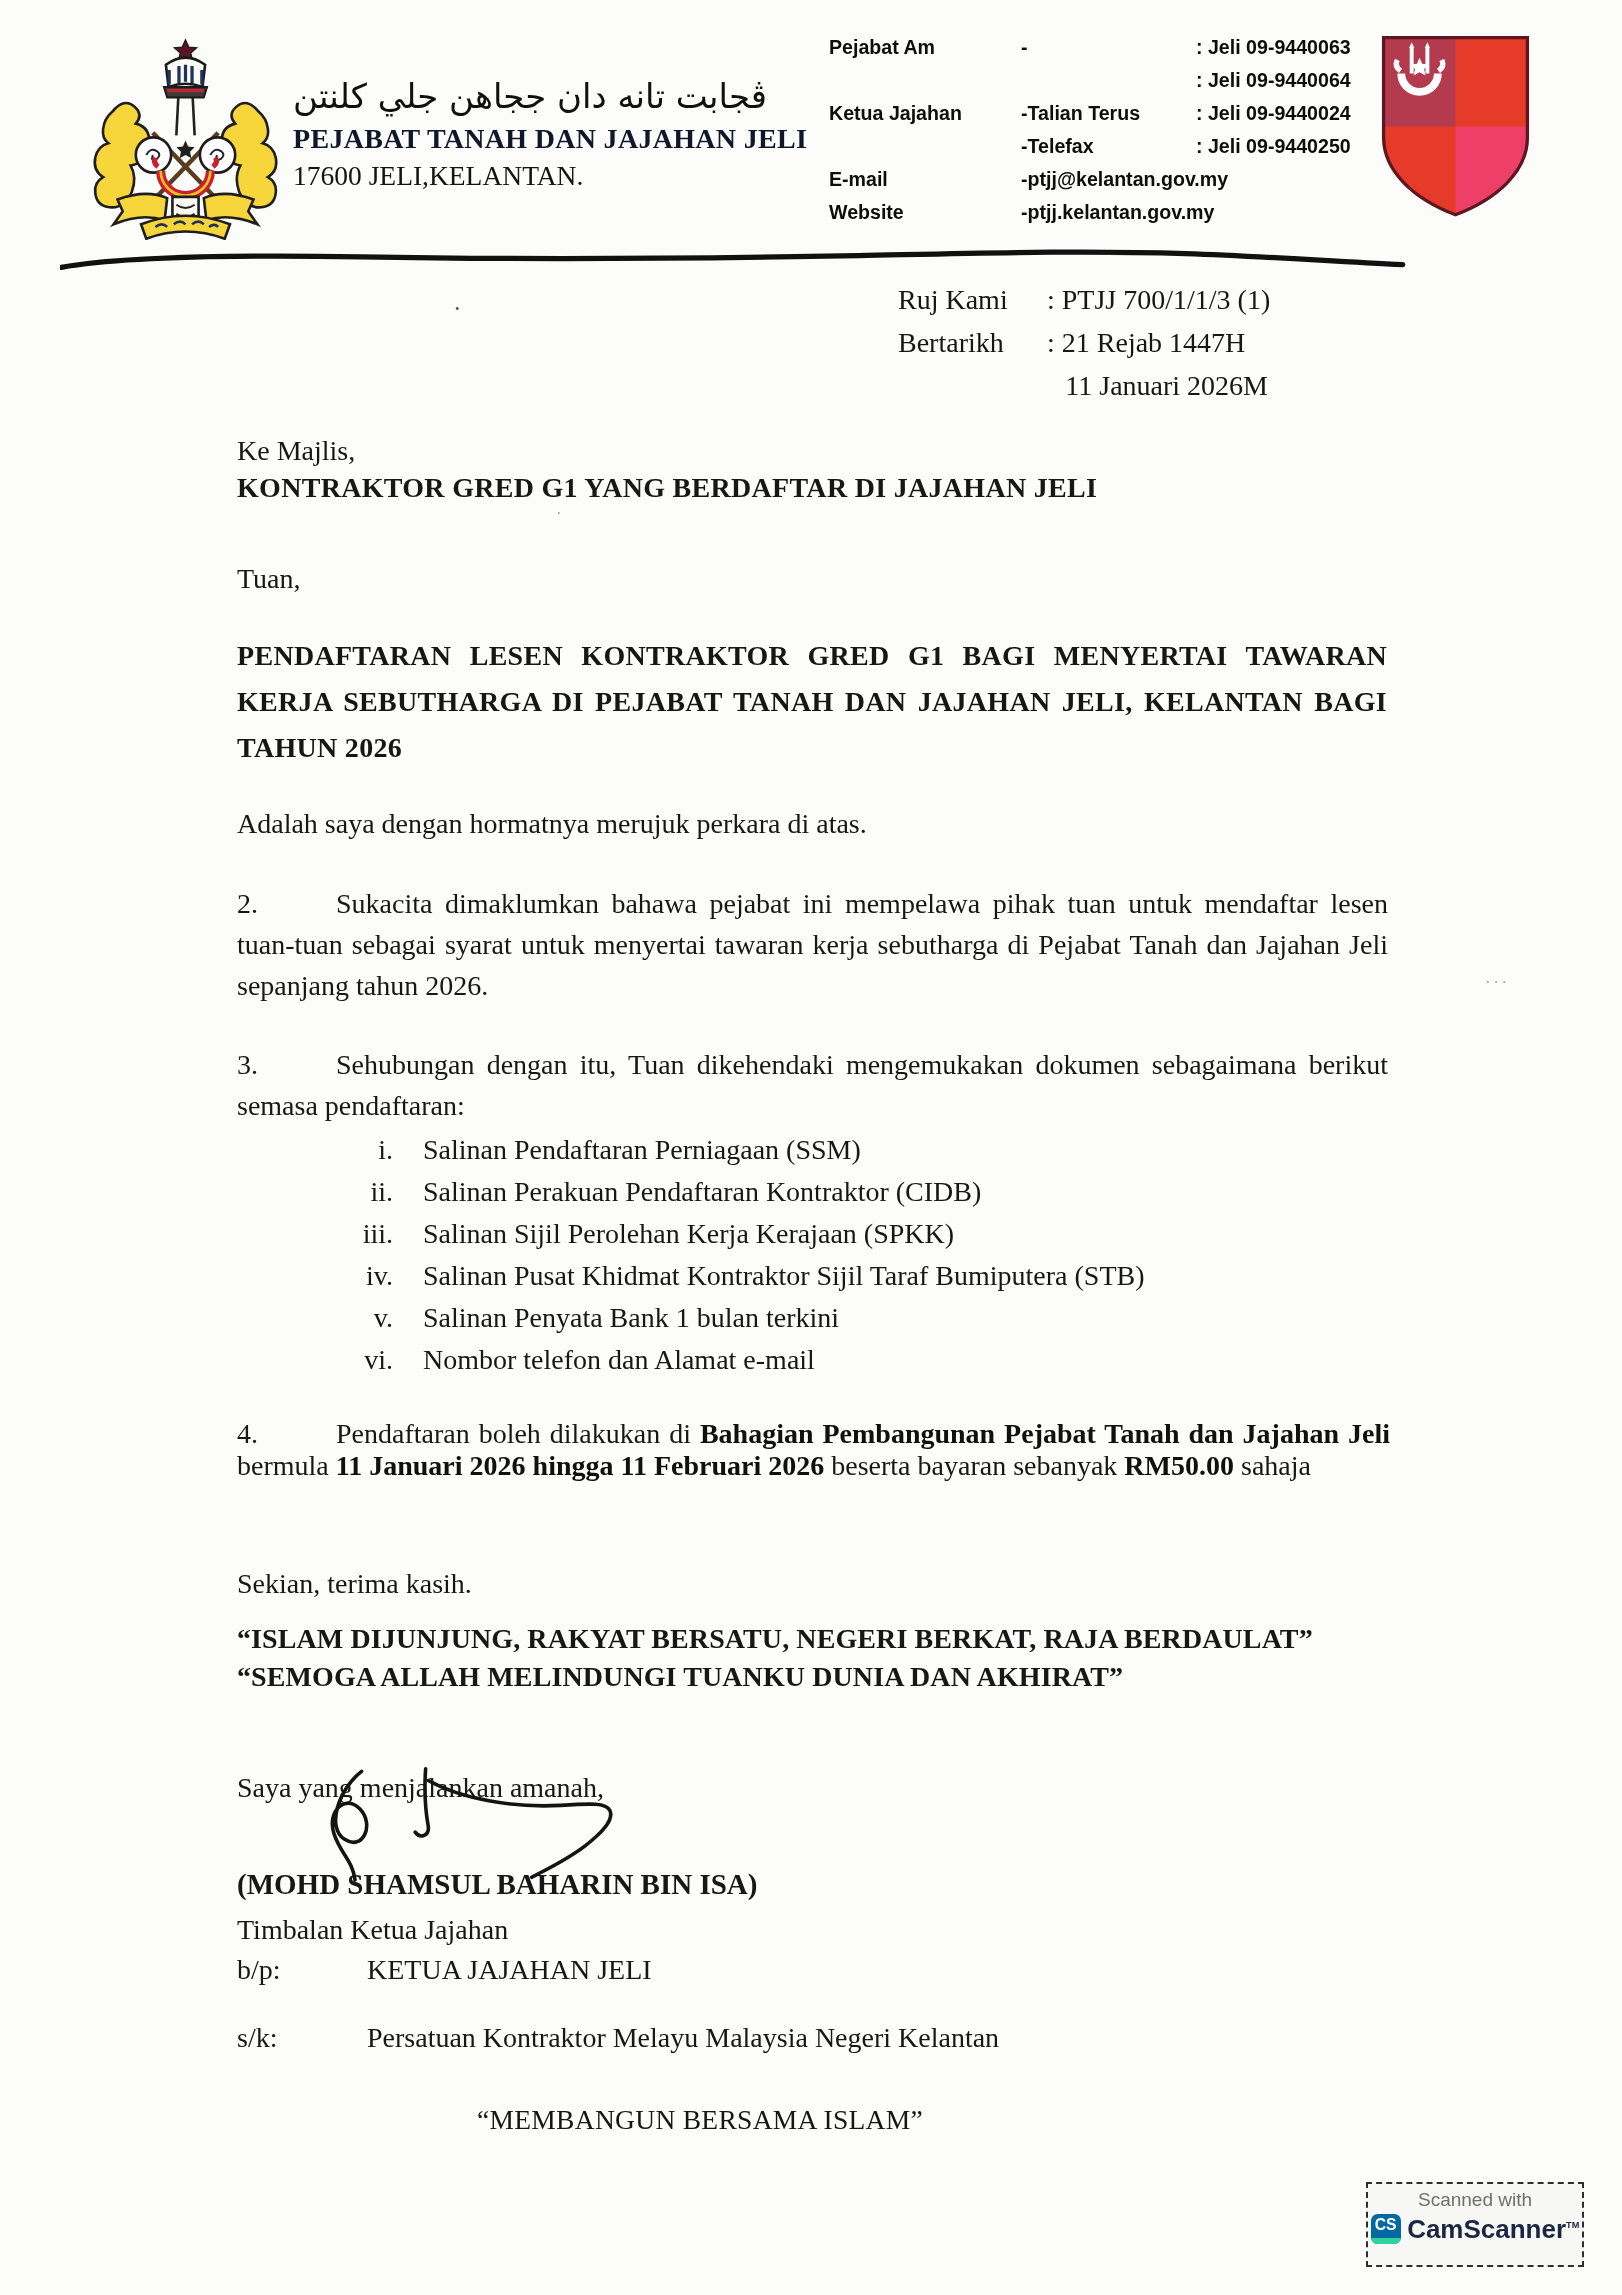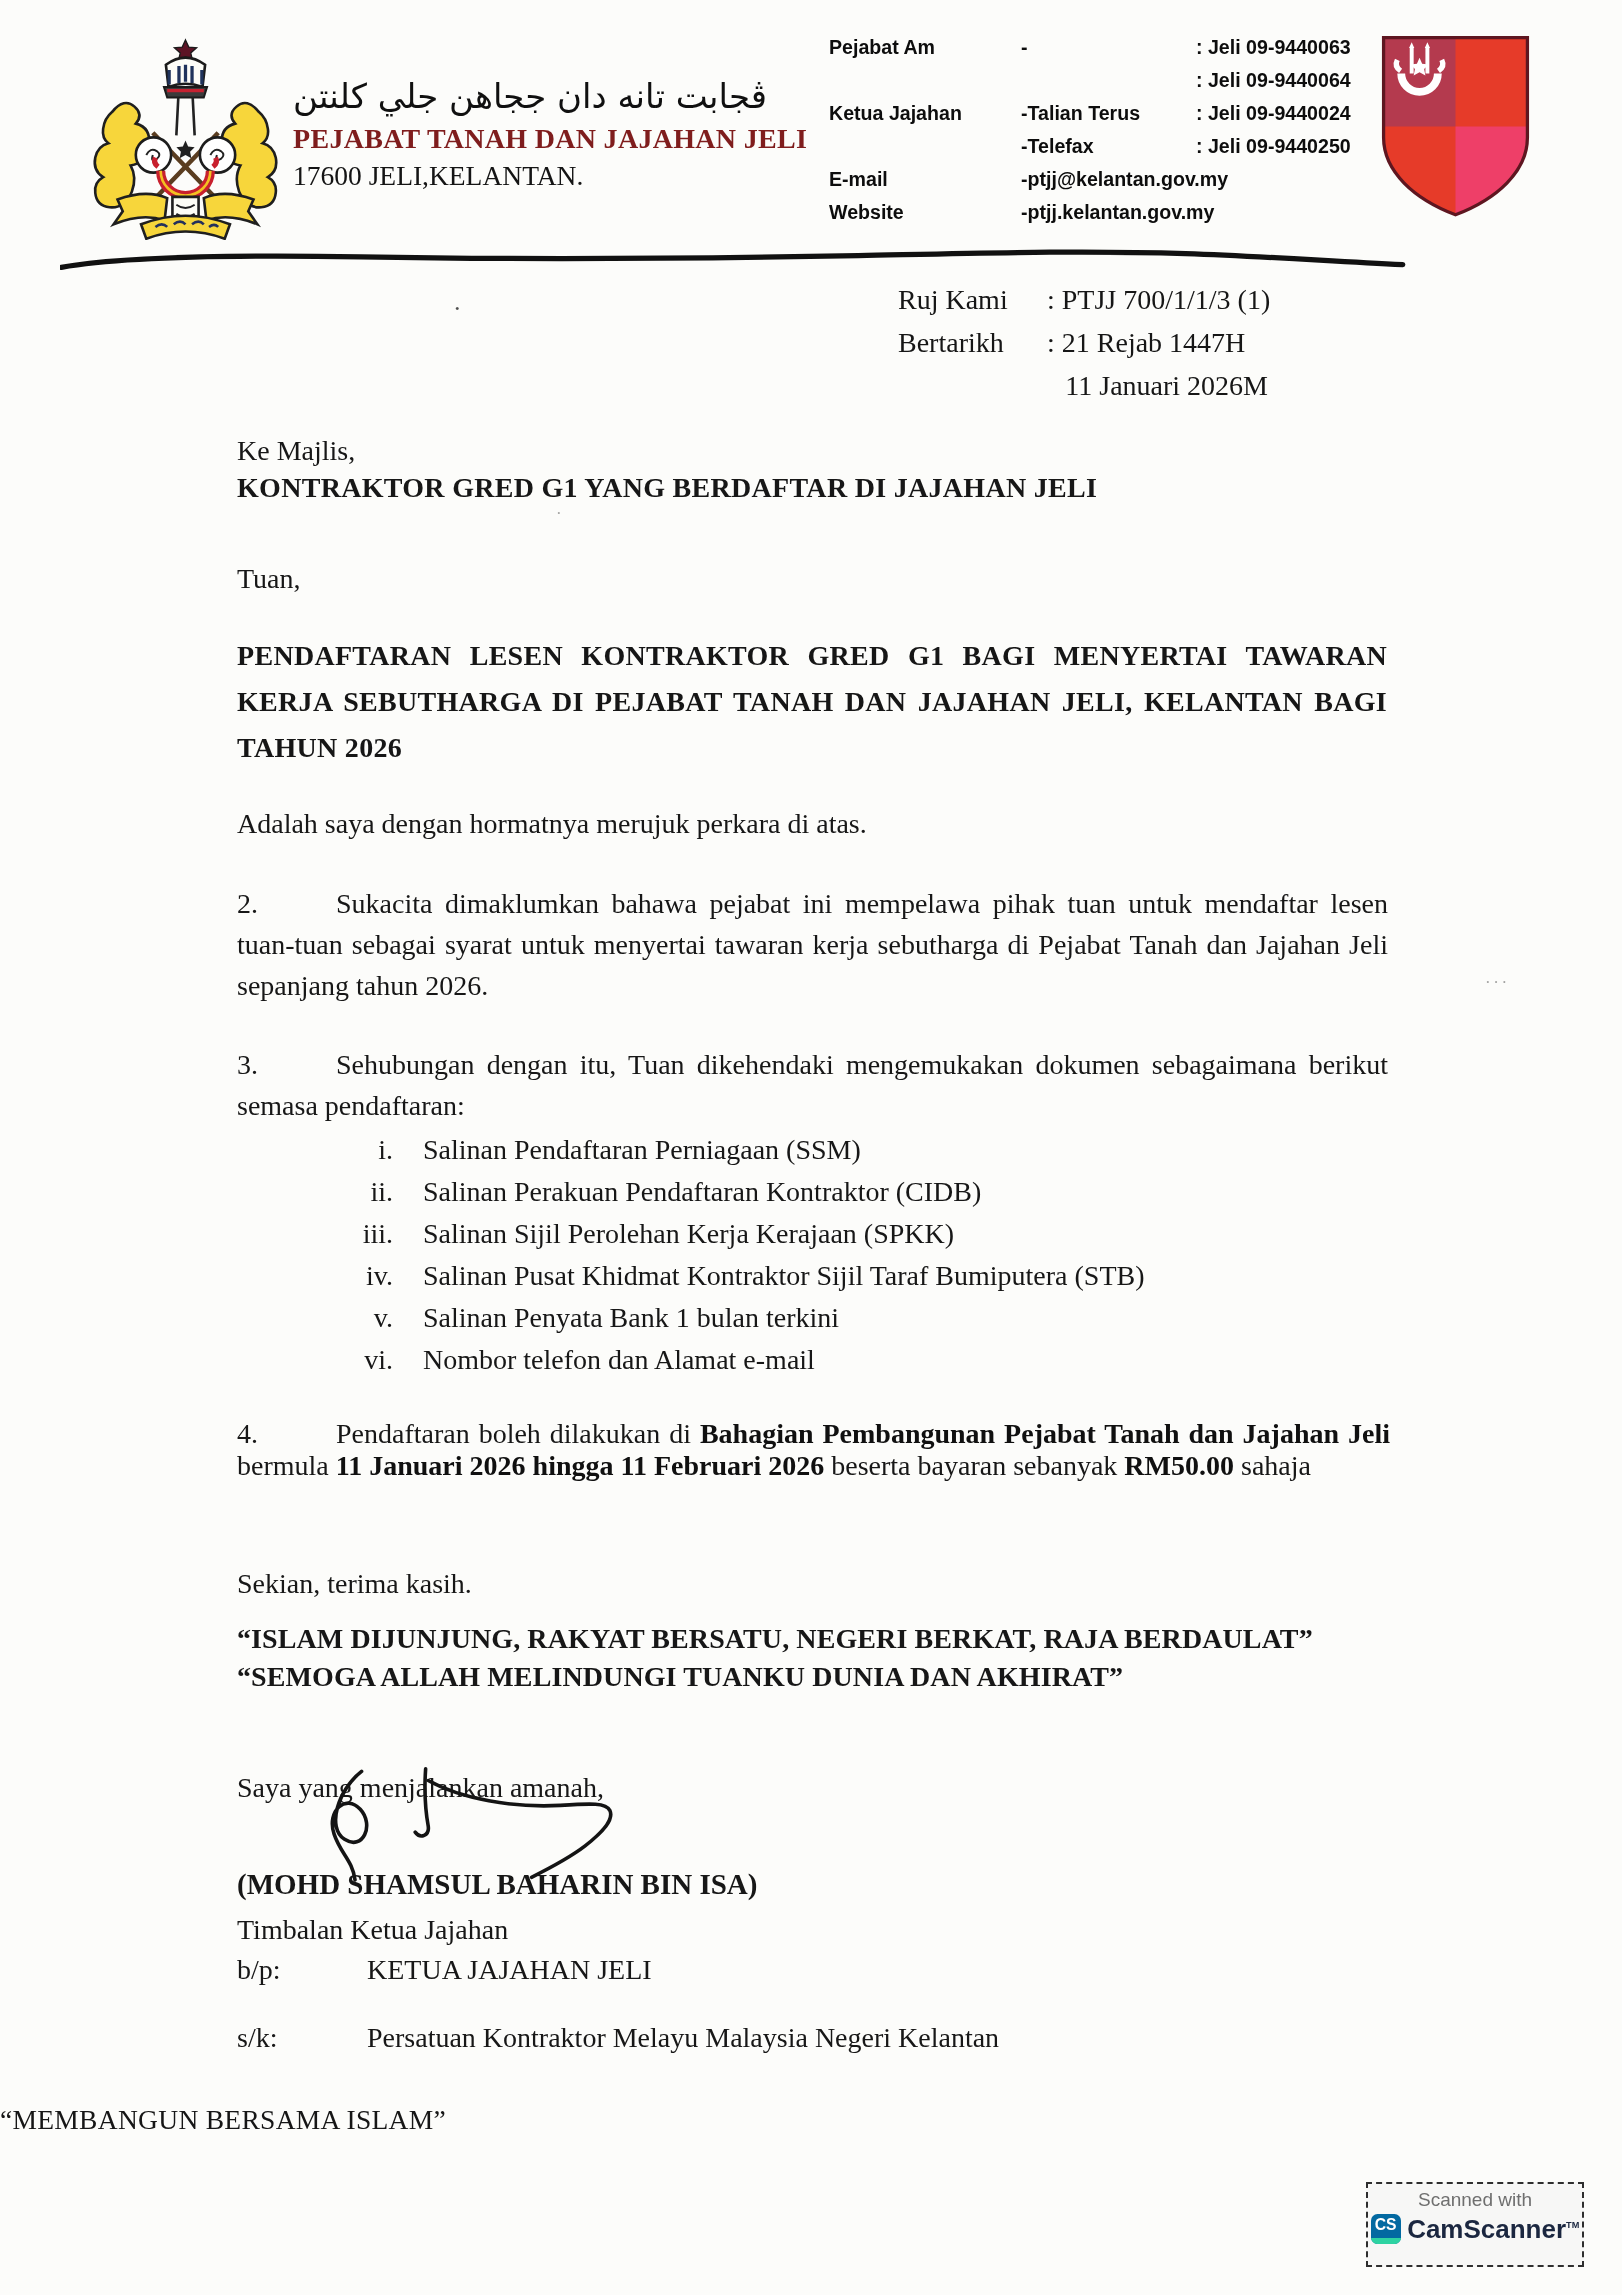--- a/index.html
+++ b/index.html
@@ -14,21 +14,21 @@
   .abs{position:absolute;}
   
   .jawi{
     left:293px;top:73px;width:484px;
     font-family:"DejaVu Sans",sans-serif;
     font-weight:normal;font-size:34px;line-height:46px;
     direction:rtl;text-align:left;color:#101010;
   }
   .office-name{
     left:293px;top:123px;width:589px;
-    font-weight:bold;font-size:28px;letter-spacing:0.3px;color:#7f1d1d;
+    font-weight:bold;font-size:28px;letter-spacing:0.3px;color:#0f172a;
   }
   .office-addr{
     left:293px;top:160px;width:589px;
     font-size:27.5px;color:#141414;
   }
   .contact-grid{
     left:829px;top:31px;width:556px;
     display:grid;grid-template-columns:192px 175px auto;
     font-family:"Liberation Sans","DejaVu Sans",sans-serif;
     font-weight:bold;font-size:19.6px;line-height:33px;color:#0d0d0d;
@@ -60,21 +60,21 @@
   .closing{left:237px;top:1563px;}
   .slogan1{left:237px;top:1618px;width:1178px;font-weight:bold;letter-spacing:0.1px;}
   .slogan2{left:237px;top:1656px;width:1178px;font-weight:bold;letter-spacing:0.1px;}
   .sign-intro{left:237px;top:1743px;margin-top:24px;}
   .sig-svg{left:304px;top:1757px;pointer-events:none;}
   .sig-name{left:237px;top:1864px;font-weight:bold;font-size:29px;}
   .sig-title{left:237px;top:1909px;}
   .sig-bp{left:237px;top:1949px;}
   .sig-bp .lbl,.sig-sk .lbl{display:inline-block;width:130px;}
   .sig-sk{left:237px;top:2017px;}
-  .motto{left:0;top:2104px;width:1400px;text-align:left;font-size:27.5px;letter-spacing:0.3px;}
+  .motto{left:0;top:2104px;width:1400px;text-align:center;font-size:27.5px;letter-spacing:0.3px;}
   
   .dot1{left:454px;top:287px;font-size:26px;opacity:.75;}
   .dot2{left:556px;top:504px;font-size:17px;opacity:.4;}
   .dot3{left:1485px;top:973px;font-size:17px;opacity:.4;letter-spacing:2.6px;}
   
   .cs-box{
     left:1366px;top:2182px;width:218px;height:85px;
     background:#f7f7f6;border:2px dashed #2e2e2e;
     box-sizing:border-box;text-align:center;
     font-family:"Liberation Sans","DejaVu Sans",sans-serif;

